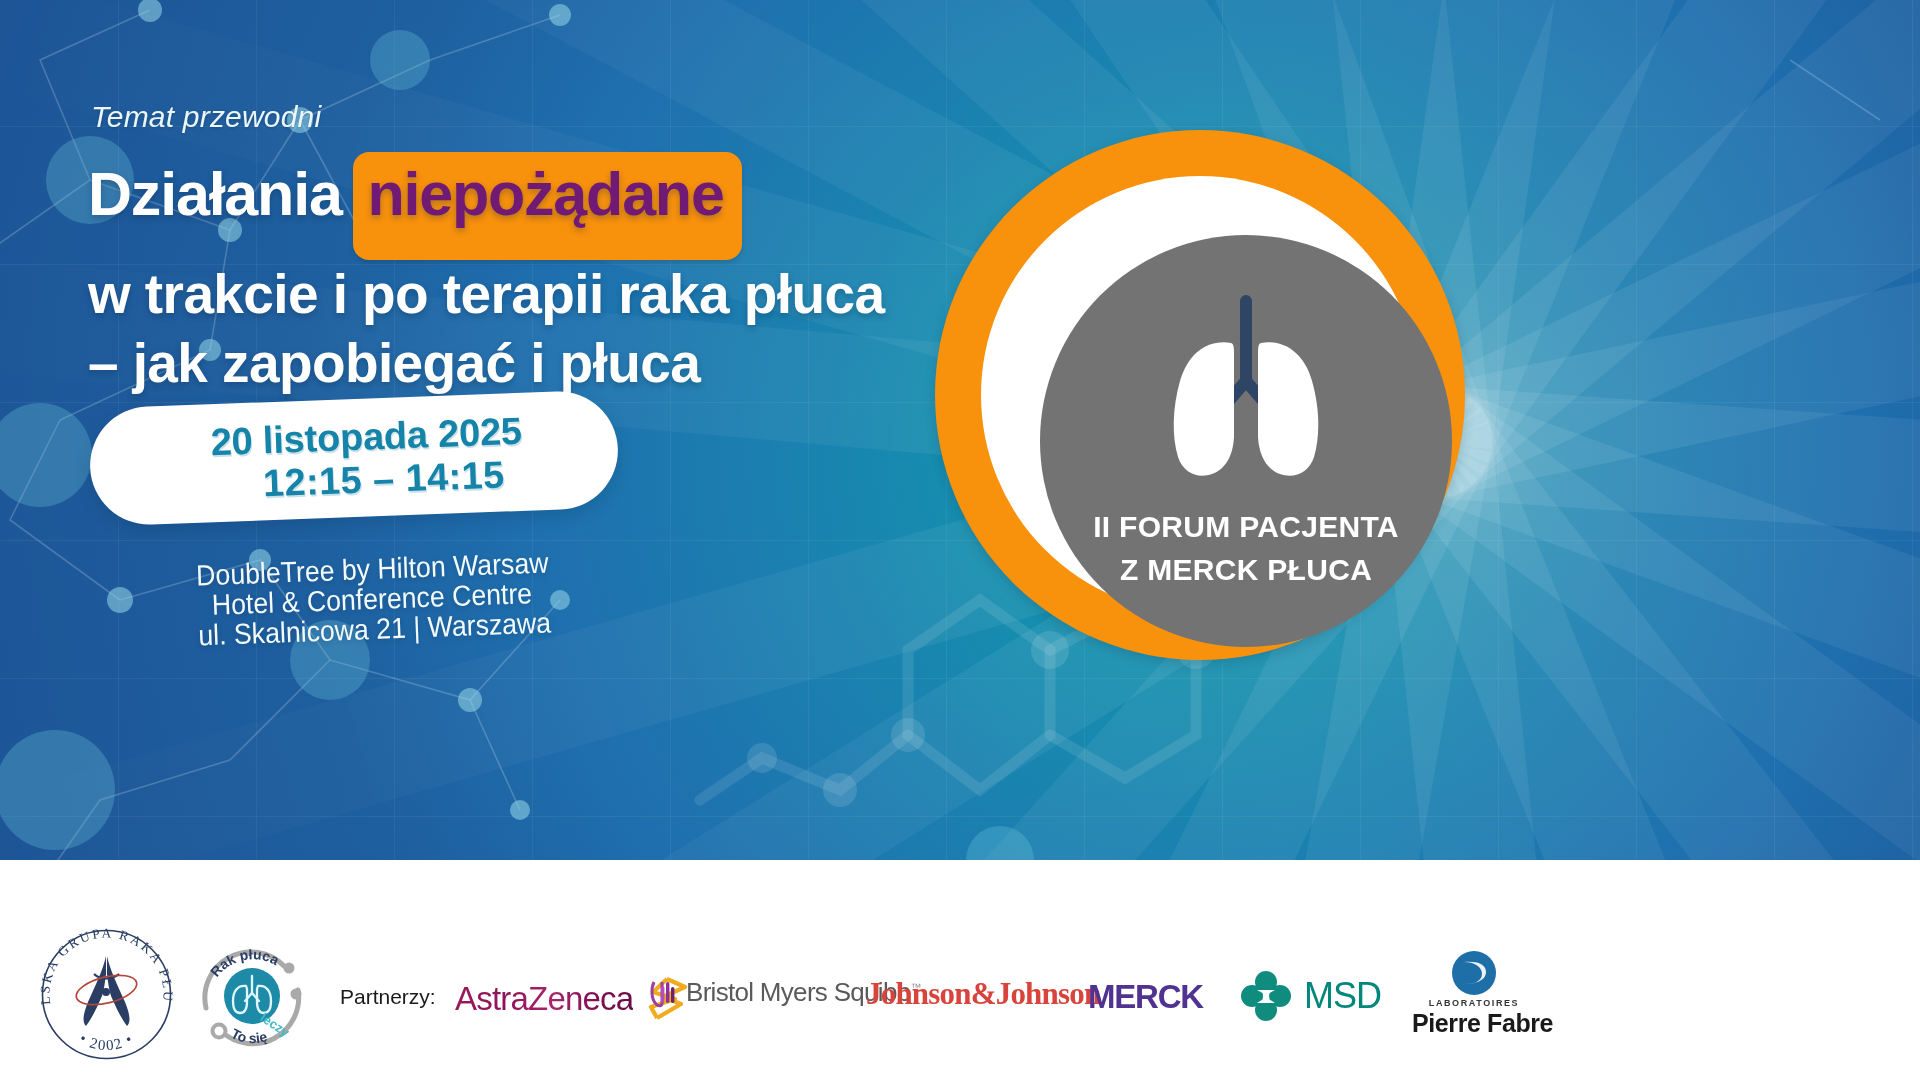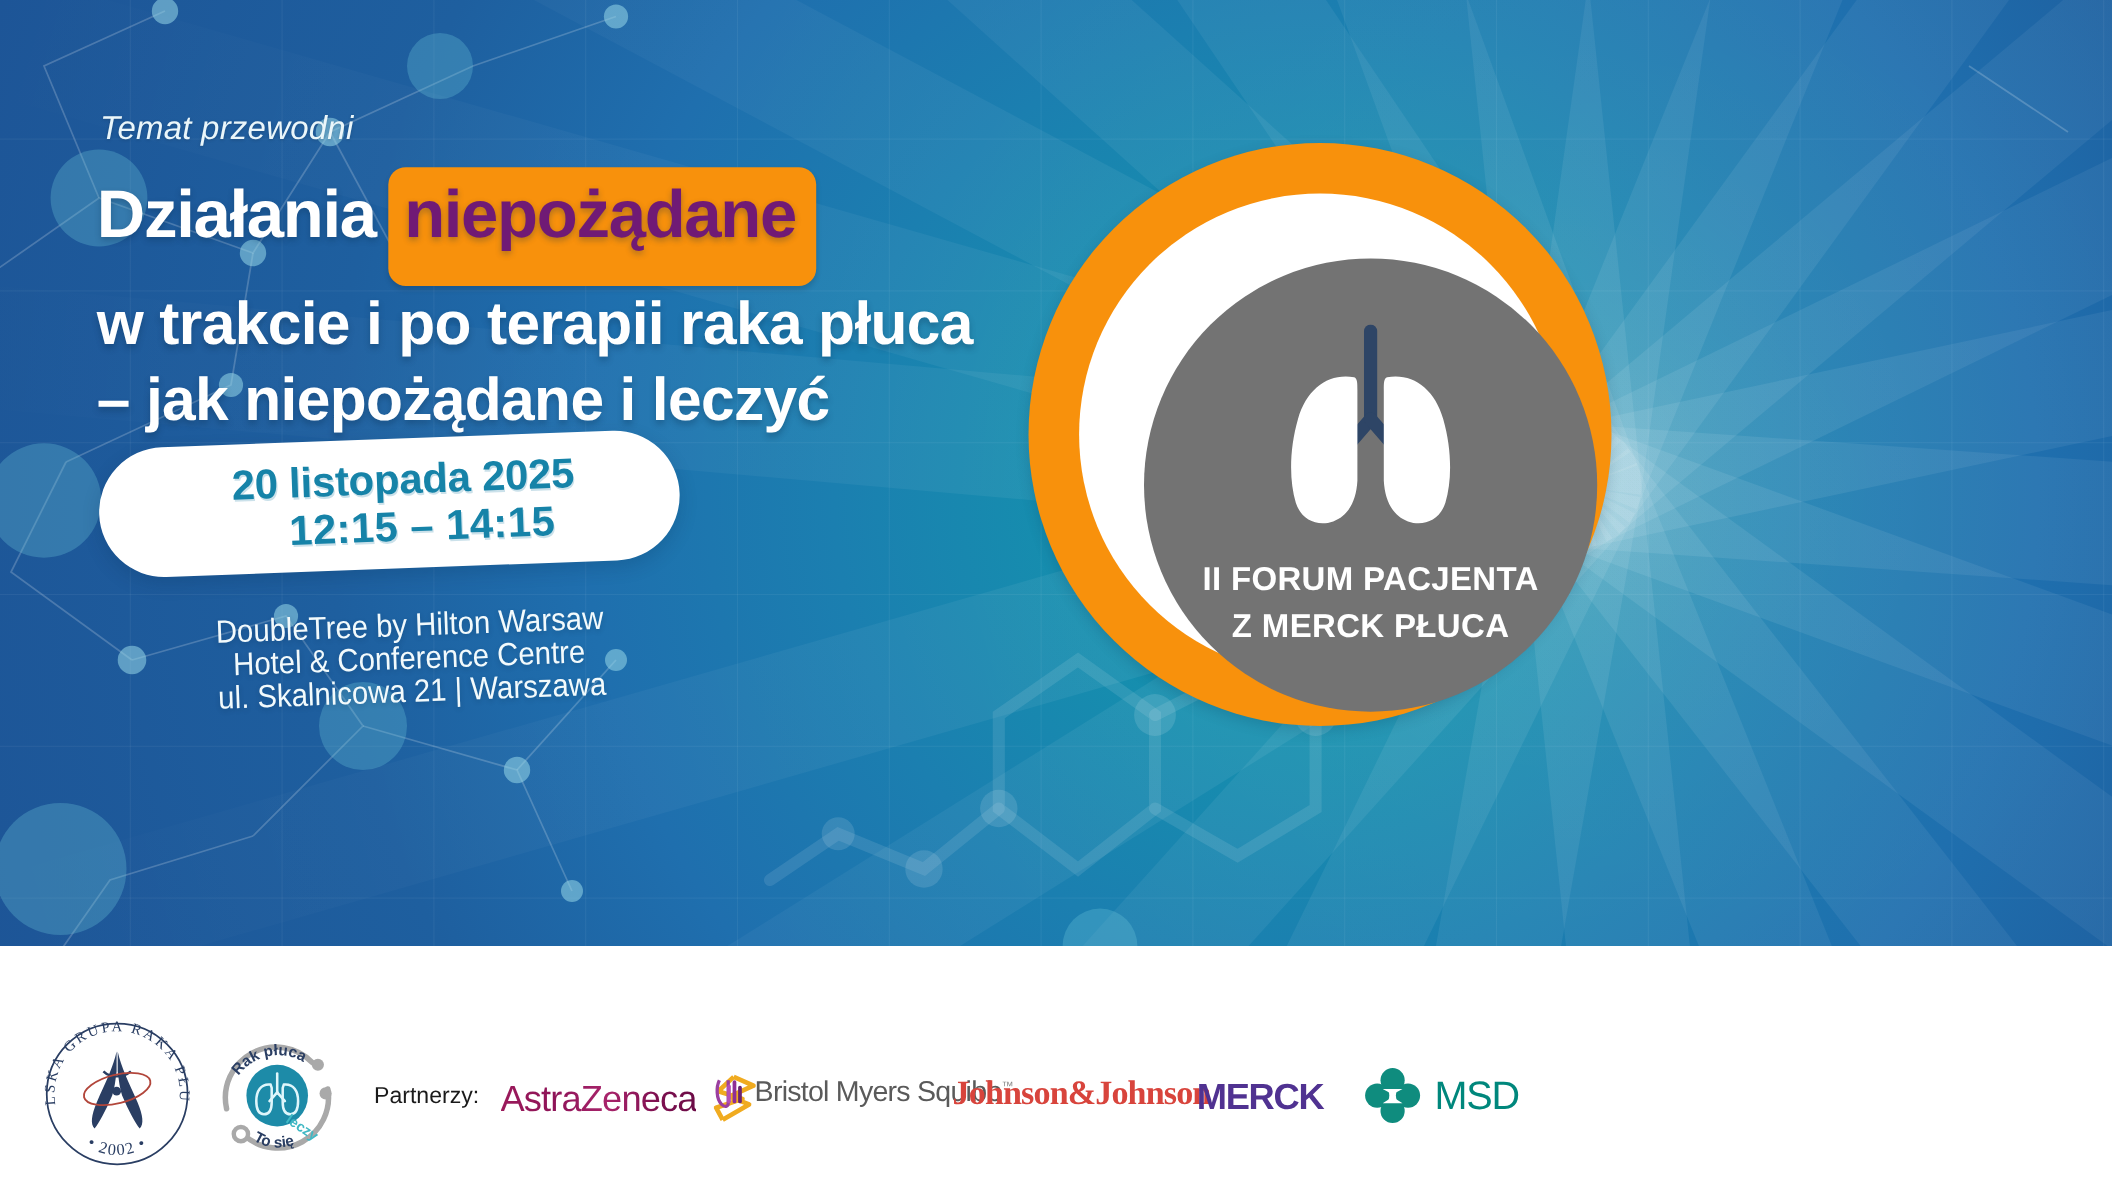--- a/index.html
+++ b/index.html
@@ -264,21 +264,21 @@
           <circle cx="1125" cy="612" r="17"></circle>
         </g>
       </svg>
     </div>
 
     <div class="kicker">Temat przewodni</div>
 
     <div class="headline">
       <span class="ln h1big txtshadow"><span>Działania </span><span class="hl">niepożądane</span></span>
       <span class="ln txtshadow">w trakcie i po terapii raka płuca</span>
-      <span class="ln txtshadow">– jak niepożądane i leczyć</span>
+      <span class="ln txtshadow">– jak zapobiegać i płuca</span>
     </div>
 
     <div class="datepill">
       <div class="d1 pad-left">20 listopada 2025</div>
       <div class="d2 pad-left2">12:15 – 14:15</div>
     </div>
 
     <div class="venue">
       <div class="v1">DoubleTree by Hilton Warsaw</div>
       <div class="v2">Hotel &amp; Conference Centre</div>
@@ -407,17 +407,25 @@
             <circle cx="26" cy="12" r="11"></circle>
             <circle cx="26" cy="40" r="11"></circle>
             <circle cx="12" cy="26" r="11"></circle>
             <circle cx="40" cy="26" r="11"></circle>
           </g>
           <path d="M17 20 L35 20 L24 26 L35 33 L17 33 L28 26 Z" fill="#ffffff"></path>
         </svg>
         <span class="msd-txt">MSD</span>
       </div>
 
+      <div class="logo pf">
+        <svg width="46" height="46" viewBox="0 0 46 46" aria-hidden="true" style="display:block;margin:0 auto;">
+          <circle cx="23" cy="23" r="22" fill="#1E6FA8"></circle>
+          <path d="M13 12 C25 12 31 18 31 24 C31 31 23 34 15 34 C23 34 35 31 35 22 C35 14 26 11 13 12 Z" fill="#ffffff" opacity=".92"></path>
+        </svg>
+        <div class="pf-lab">LABORATOIRES</div>
+        <div class="pf-name">Pierre Fabre</div>
+      </div>
 
     </div>
   </div>
 
 </div>
 
 </body></html>

